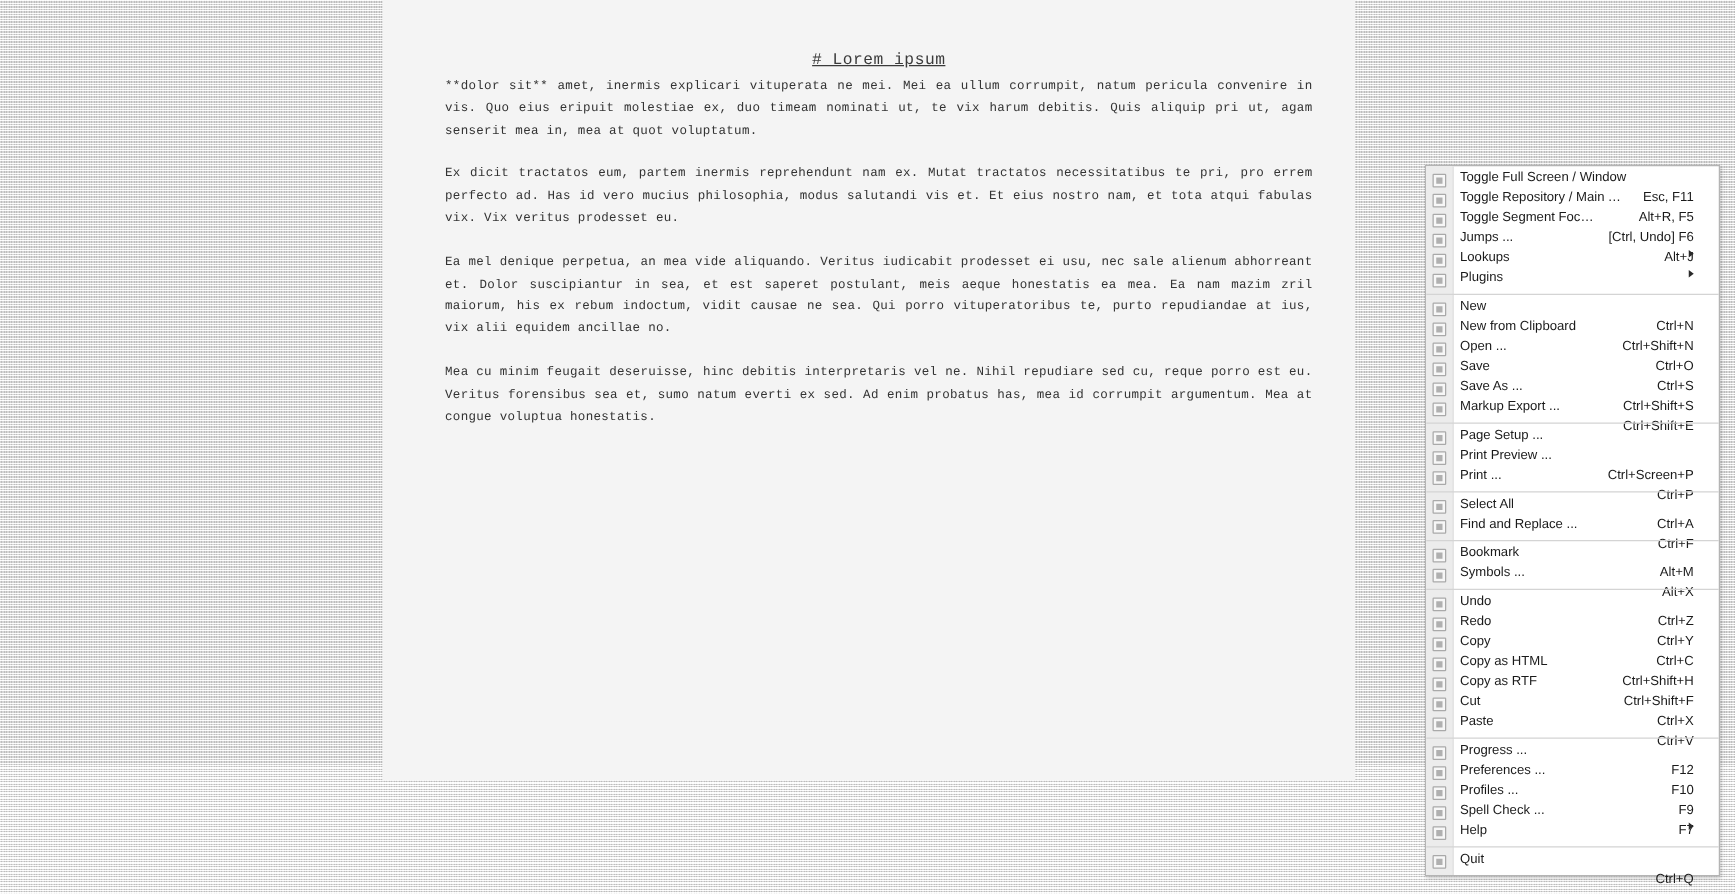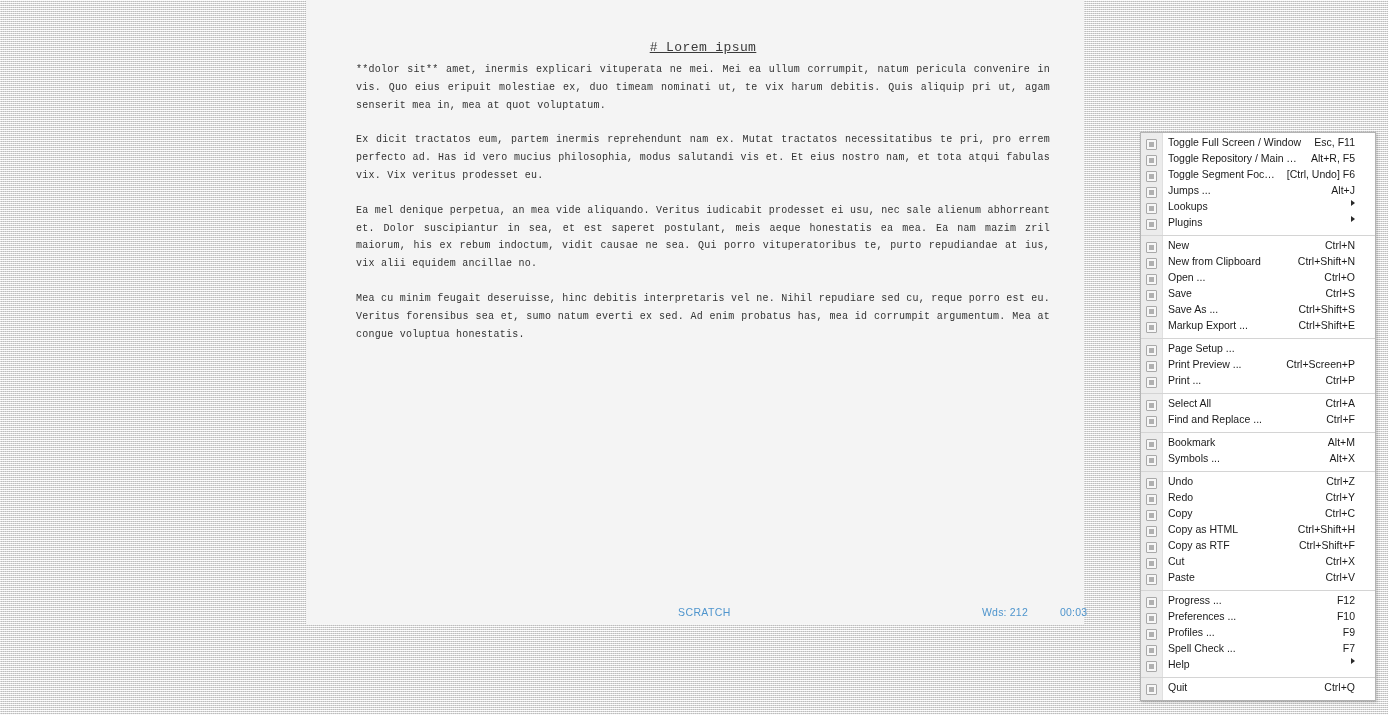--- a/index.html
+++ b/index.html
@@ -125,20 +125,21 @@
   .mi-label {
     flex: 1;
     padding-left: 6px;
     overflow: hidden;
     text-overflow: ellipsis;
   }
   .mi-accel {
     color: #1a1a1a;
     padding-left: 10px;
     text-align: right;
+    margin-top: 16px;
   }
   .mi-arrow {
     width: 0; height: 0;
     border-left: 4px solid #2a2a2a;
     border-top: 3.5px solid transparent;
     border-bottom: 3.5px solid transparent;
     margin-left: 8px;
   }
   .menu-sep {
     height: 1px;
@@ -156,25 +157,20 @@
   <div id="doc-scroll">
     <div id="doc-title"># Lorem ipsum</div>
     <div id="doc-paragraphs">
         <div class="doc-para">**dolor sit** amet, inermis explicari vituperata ne mei. Mei ea ullum corrumpit, natum pericula convenire in vis. Quo eius eripuit molestiae ex, duo timeam nominati ut, te vix harum debitis. Quis aliquip pri ut, agam senserit mea in, mea at quot voluptatum.</div>
         <div class="doc-para">Ex dicit tractatos eum, partem inermis reprehendunt nam ex. Mutat tractatos necessitatibus te pri, pro errem perfecto ad. Has id vero mucius philosophia, modus salutandi vis et. Et eius nostro nam, et tota atqui fabulas vix. Vix veritus prodesset eu.</div>
         <div class="doc-para">Ea mel denique perpetua, an mea vide aliquando. Veritus iudicabit prodesset ei usu, nec sale alienum abhorreant et. Dolor suscipiantur in sea, et est saperet postulant, meis aeque honestatis ea mea. Ea nam mazim zril maiorum, his ex rebum indoctum, vidit causae ne sea. Qui porro vituperatoribus te, purto repudiandae at ius, vix alii equidem ancillae no.</div>
         <div class="doc-para">Mea cu minim feugait deseruisse, hinc debitis interpretaris vel ne. Nihil repudiare sed cu, reque porro est eu. Veritus forensibus sea et, sumo natum everti ex sed. Ad enim probatus has, mea id corrumpit argumentum. Mea at congue voluptua honestatis.</div>
       </div>
   </div>
 
-  <div id="status-bar">
-    <span id="status-scratch">SCRATCH</span>
-    <span id="status-words">Wds: 212</span>
-    <span id="status-timer">00:03</span>
-  </div>
 
 </div>
 
 <div id="context-menu">
     <div class="menu-item">
       <span class="mi-icon">
         <span class="glyph"></span>
       </span>
       <span class="mi-label">Toggle Full Screen / Window</span>
       <span class="mi-accel">Esc, F11</span>

